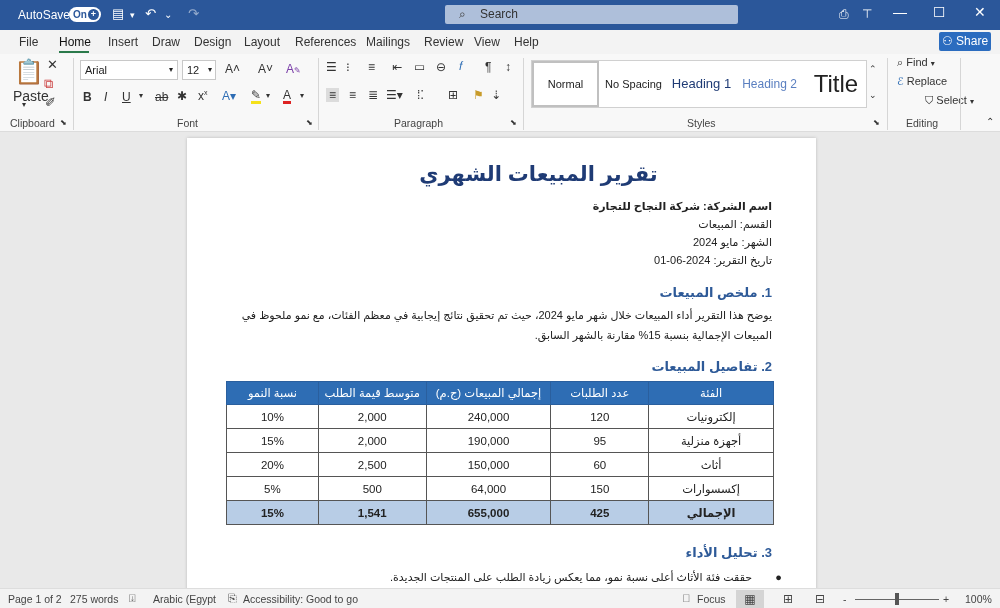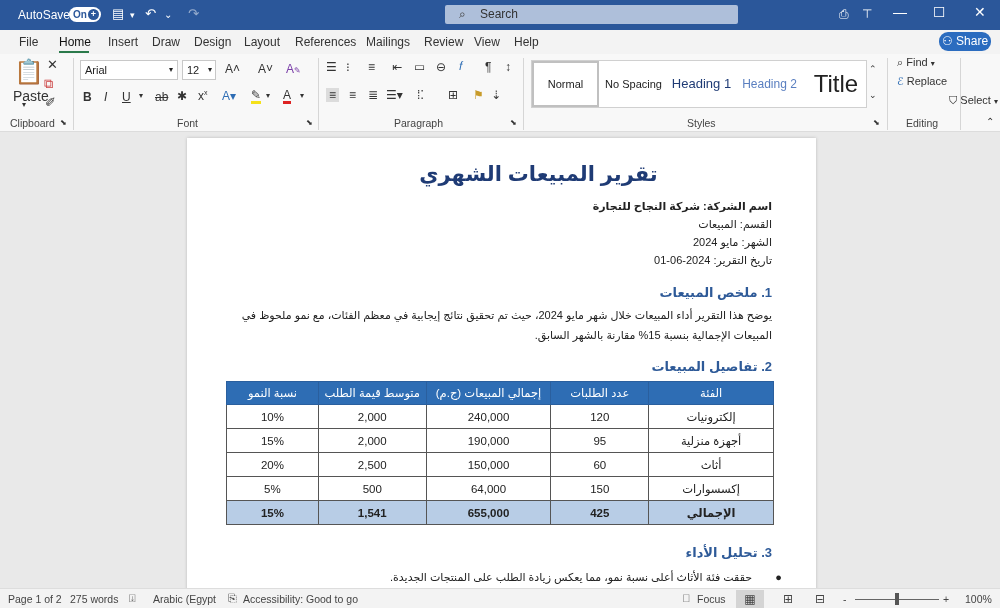--- a/index.html
+++ b/index.html
@@ -10,21 +10,21 @@
 .toggle .knob{position:absolute;right:2px;top:2px;width:11px;height:11px;border-radius:50%;background:#2b579a;color:#fff;font-size:9px;line-height:11px;text-align:center}
 .qa{position:absolute;top:6px;font-size:13px;color:#fff}
 .doc-title{position:absolute;left:240px;top:8px;width:140px;text-align:center;font-size:12px}
 .searchbox{position:absolute;left:445px;top:5px;width:293px;height:19px;background:#aebfda;border-radius:2px;color:#333;font-size:12px;line-height:19px;padding-left:35px}
 .searchbox .sicon{position:absolute;left:14px;top:0;font-size:12px;color:#444}
 .winbtn{position:absolute;top:4px;font-size:14px;color:#fff}
 .menubar{position:absolute;left:0;top:30px;width:1000px;height:24px;background:#f3f3f3}
 .menubar .mi{position:absolute;top:5px;font-size:12px;color:#333}
 .menubar .mi.active{font-weight:normal;color:#111}
 .menubar .underline{position:absolute;left:59px;top:21px;width:30px;height:2px;background:#2b7a4b}
-.share{position:absolute;left:939px;top:32px;width:52px;height:19px;background:#2b6cbf;color:#fff;font-size:12px;border-radius:9px;line-height:19px;text-align:center}
+.share{position:absolute;left:939px;top:32px;width:52px;height:19px;background:#2b6cbf;color:#fff;font-size:12px;border-radius:2px;line-height:19px;text-align:center}
 .ribbon{position:absolute;left:0;top:54px;width:1000px;height:78px;background:#f8f8f8;border-bottom:1px solid #dcdcdc}
 .grp-label{position:absolute;top:63px;font-size:10.5px;color:#444}
 .sep{position:absolute;top:4px;width:1px;height:72px;background:#d6d6d6}
 .rb{position:absolute;font-size:12px;color:#333}
 .fontbox{position:absolute;left:80px;top:6px;width:98px;height:20px;border:1px solid #c8c8c8;background:#fff;font-size:11px;line-height:18px;padding-left:4px}
 .sizebox{position:absolute;left:182px;top:6px;width:34px;height:20px;border:1px solid #c8c8c8;background:#fff;font-size:11px;line-height:18px;padding-left:4px}
 .styles-gallery{position:absolute;left:531px;top:6px;width:336px;height:48px;background:#fff;border:1px solid #d0d0d0}
 .style-item{position:absolute;top:0;height:46px;line-height:46px;text-align:center}
 .style-item.selected{border:2px solid #c0c0c0;line-height:42px}
 .workspace{position:absolute;left:0;top:132px;width:1000px;height:456px;background:#e9e9e9;overflow:hidden}
@@ -143,21 +143,21 @@
     <div class="style-item" style="left:272px;width:64px;font-size:24px">Title</div>
   </div>
   <span class="rb" style="left:869px;top:10px;font-size:9px">⌃</span>
   <span class="rb" style="left:869px;top:36px;font-size:9px">⌄</span>
   <span class="grp-label" style="left:687px">Styles</span>
   <span class="rb" style="left:873px;top:64px;font-size:8px">⬊</span>
   <div class="sep" style="left:887px"></div>
 
   <span class="rb" style="left:897px;top:2px;font-size:11px"><span>⌕ </span><span>Find</span> <span style="font-size:8px">▾</span></span>
   <span class="rb" style="left:897px;top:21px;font-size:11px"><span style="color:#2e6db4">ℰ </span><span>Replace</span></span>
-  <span class="rb" style="left:949px;top:40px;font-size:11px"><span>⛉ </span><span>Select</span> <span style="font-size:8px">▾</span></span>
+  <span class="rb" style="left:925px;top:40px;font-size:11px"><span>⛉ </span><span>Select</span> <span style="font-size:8px">▾</span></span>
   <span class="grp-label" style="left:906px">Editing</span>
   <div class="sep" style="left:960px"></div>
   <span class="rb" style="left:986px;top:62px;font-size:10px">⌃</span>
 </div>
 
 <div class="workspace">
   <div class="page">
     <div class="h-title">تقرير المبيعات الشهري</div>
     <div class="meta" style="top:62px;font-weight:bold"><span>اسم الشركة: شركة النجاح للتجارة</span></div>
     <div class="meta" style="top:80px">القسم: المبيعات</div>

